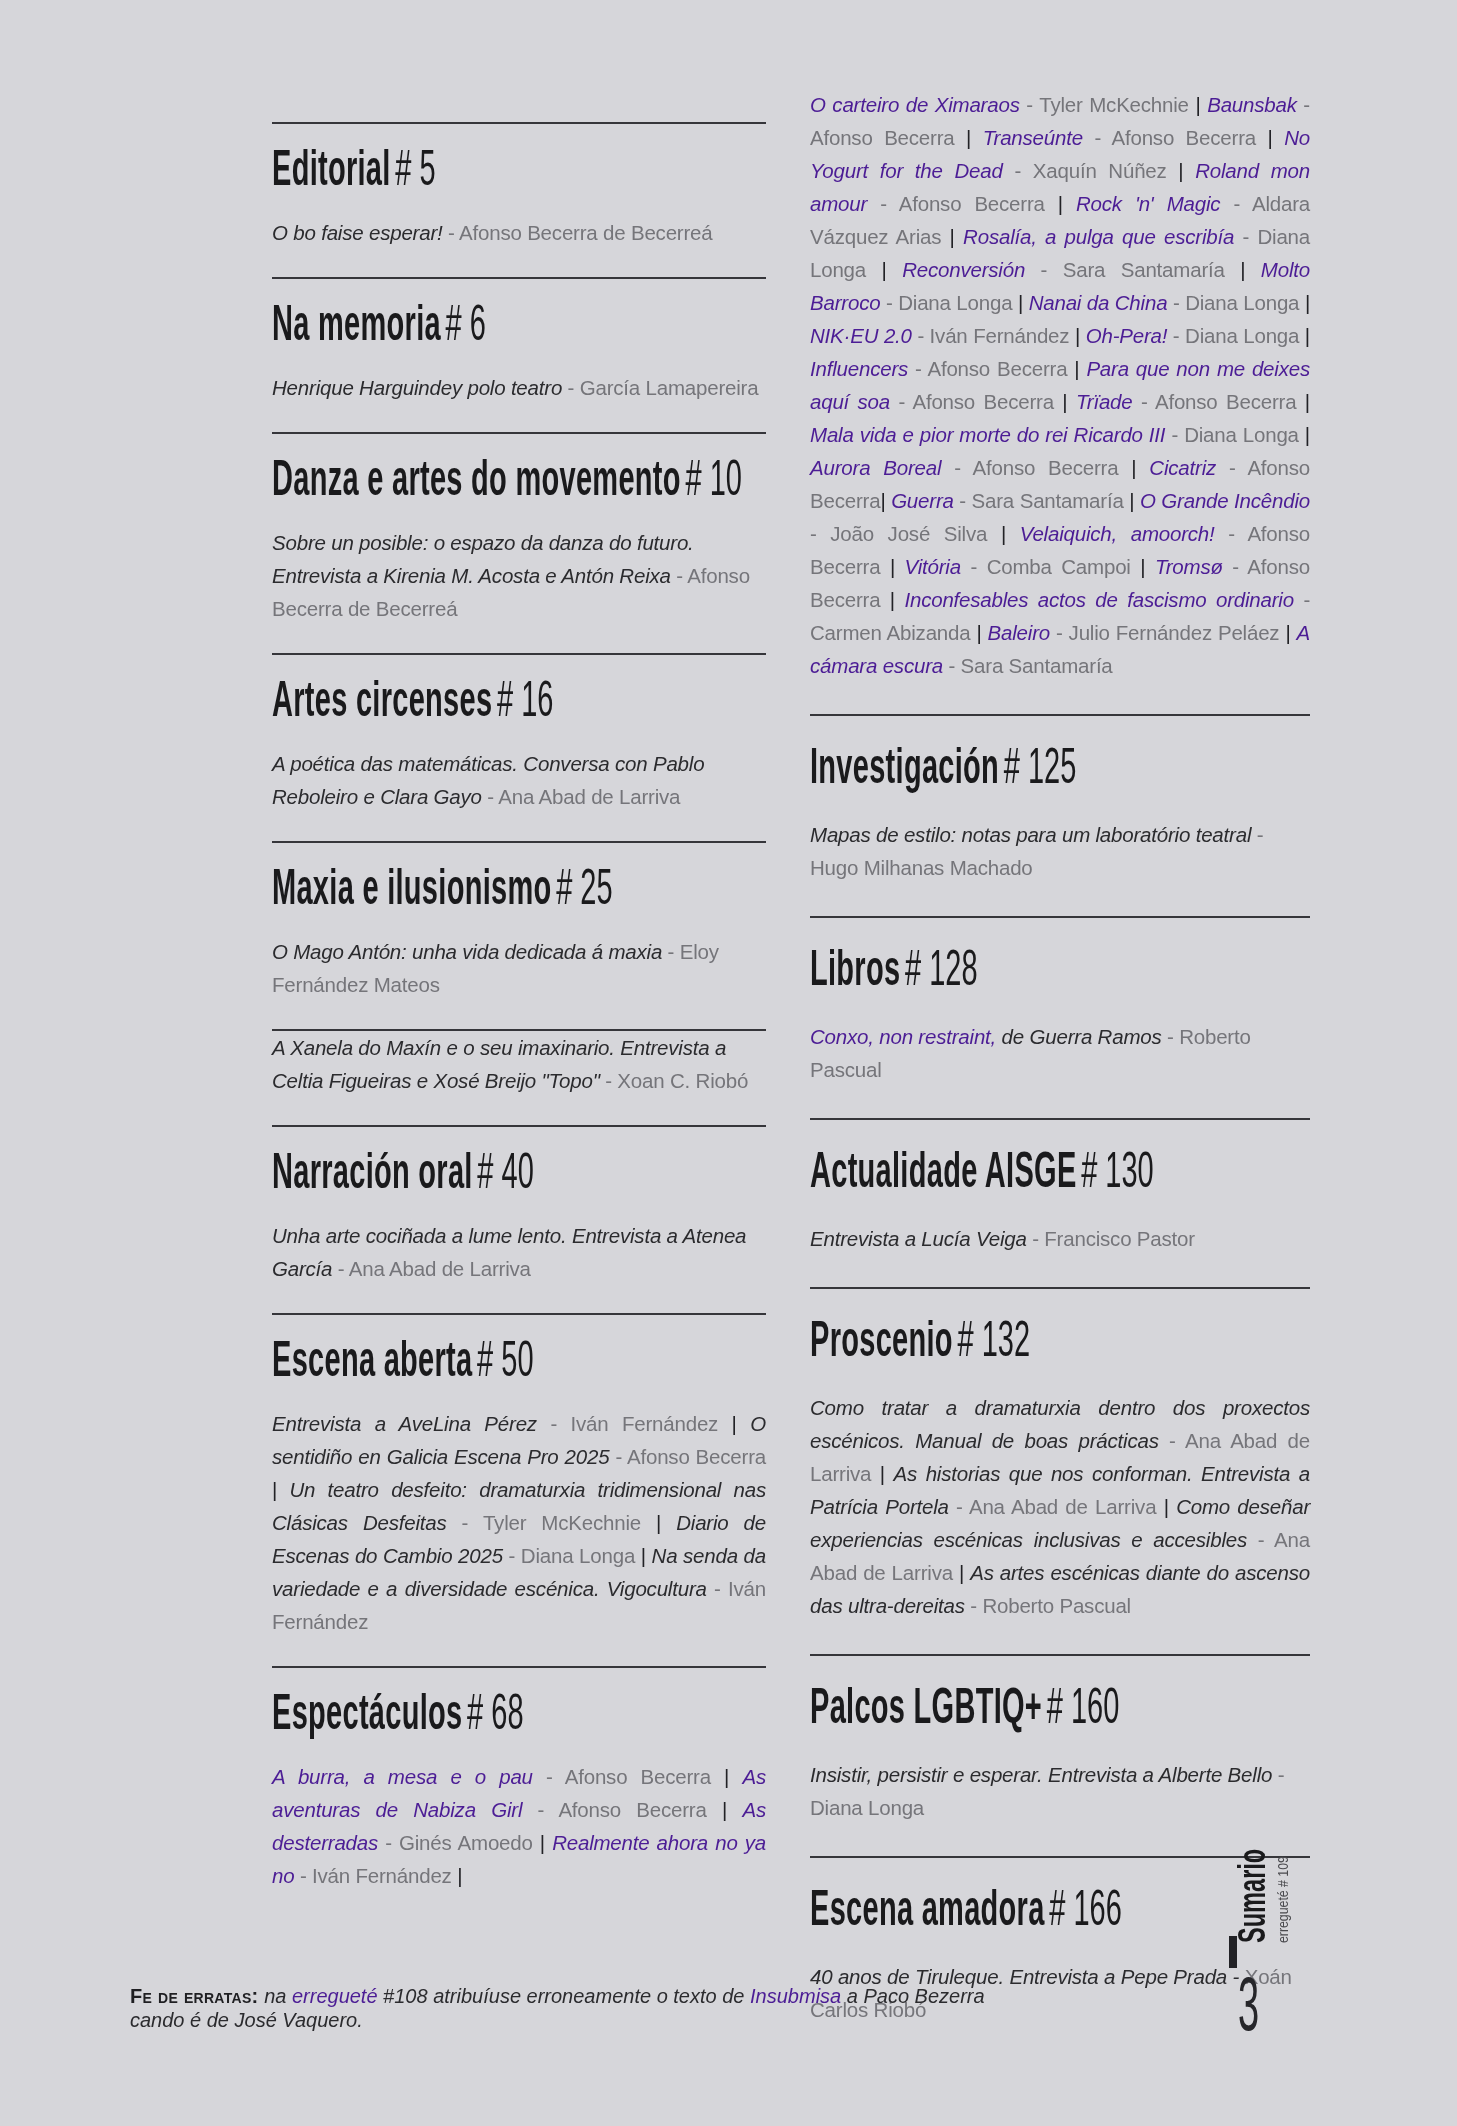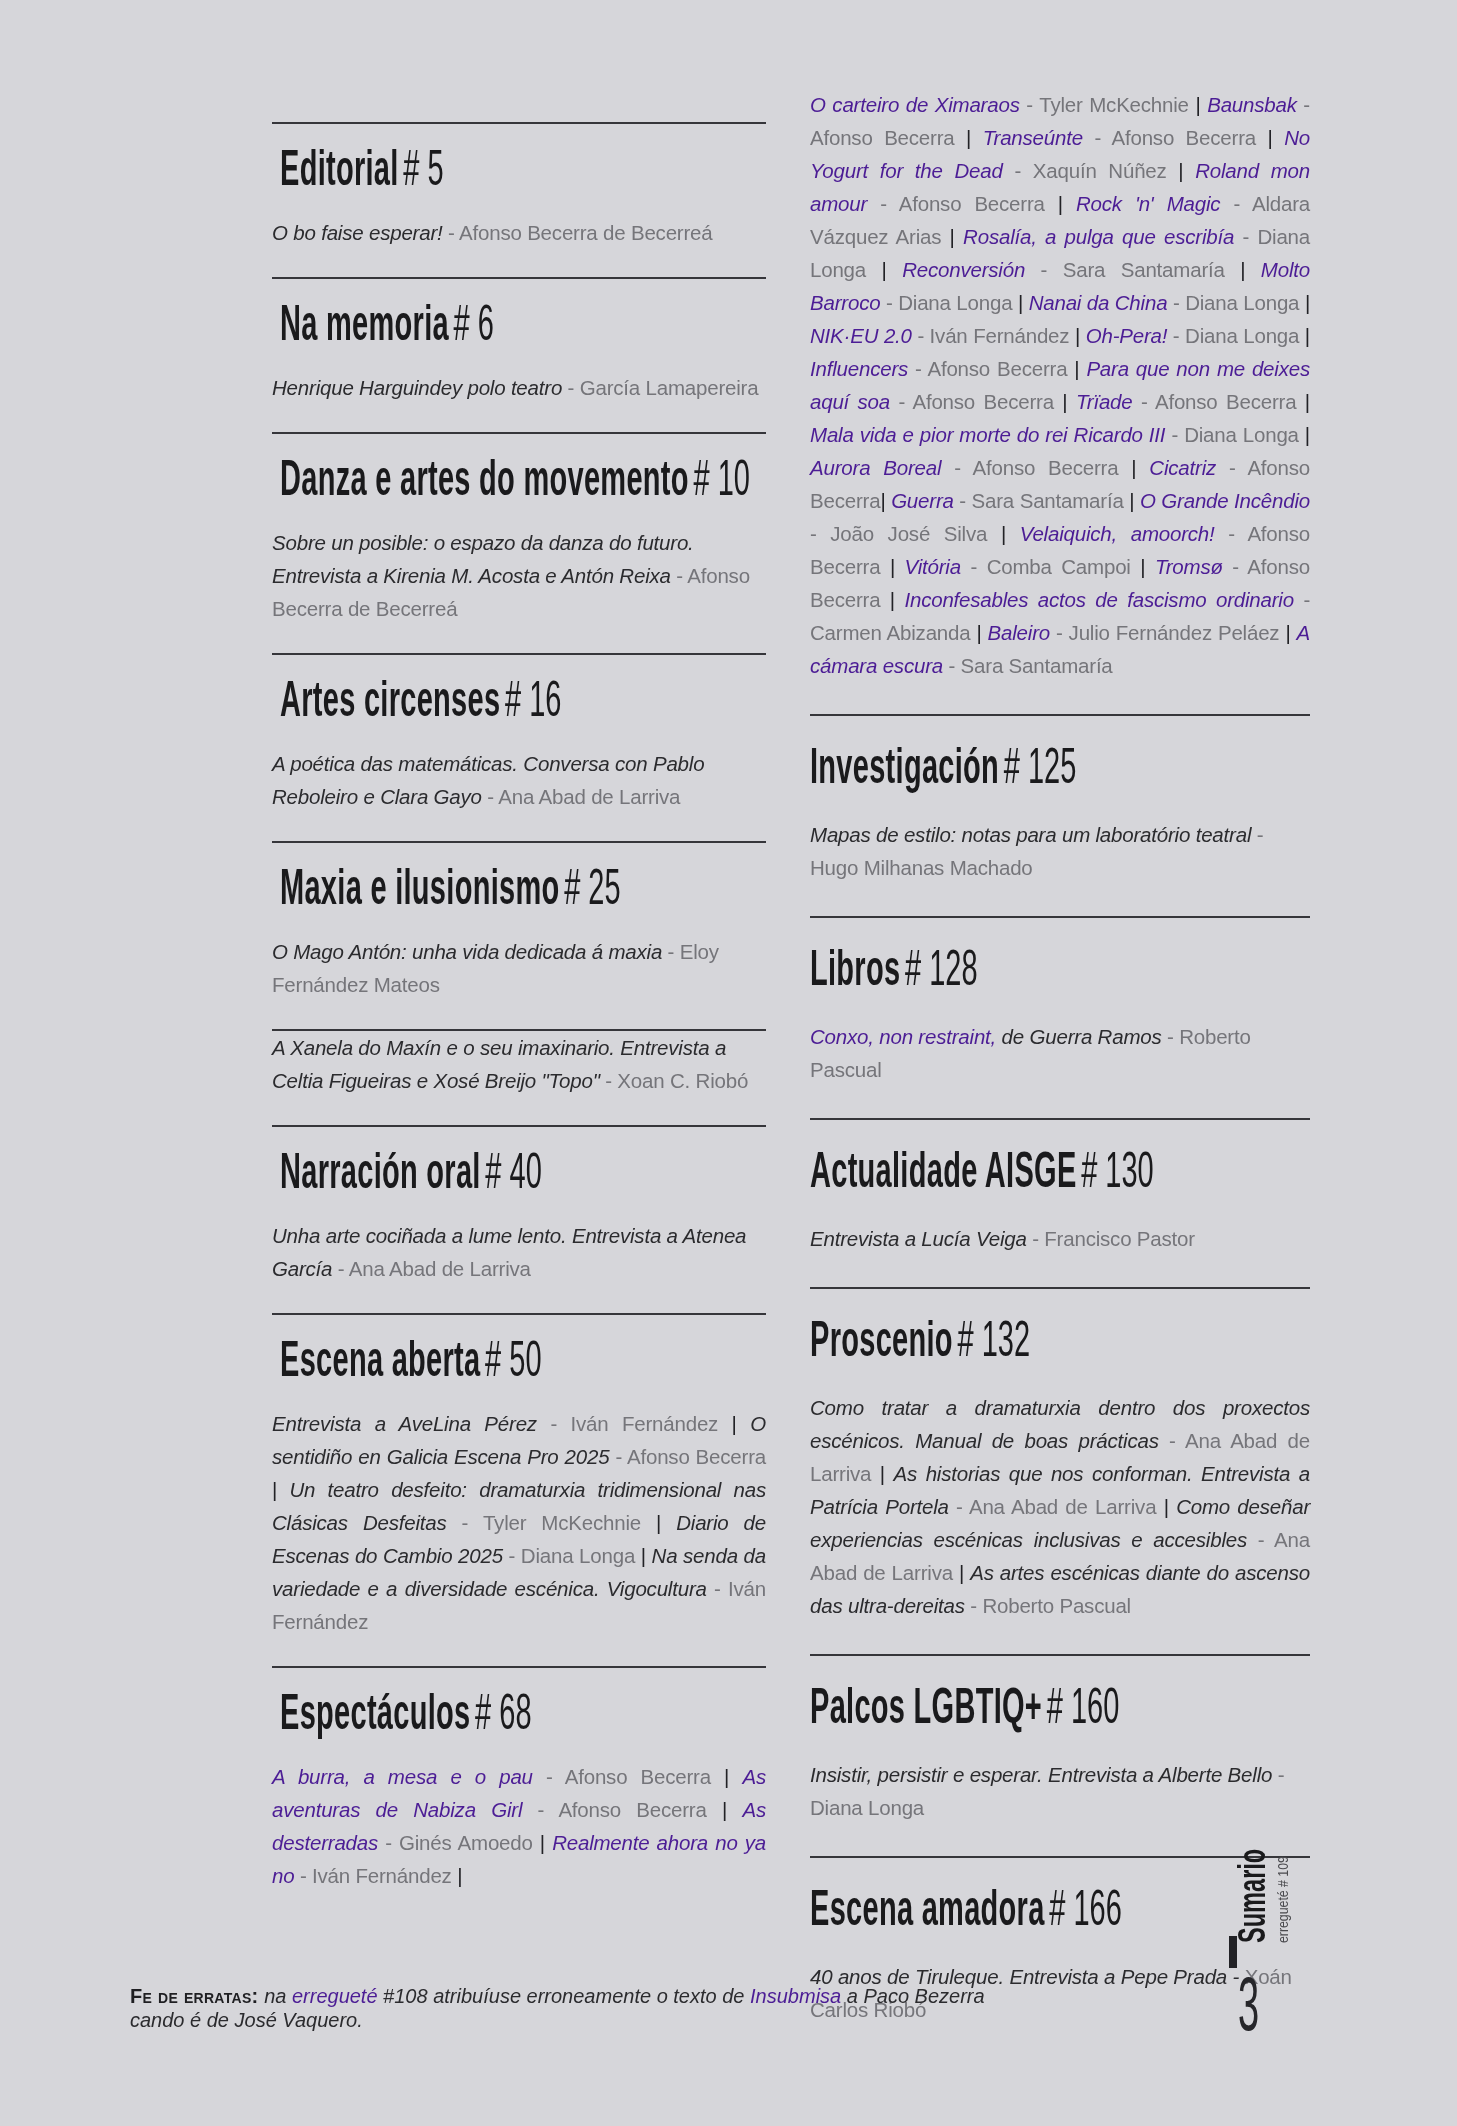--- a/index.html
+++ b/index.html
@@ -6,21 +6,21 @@
   body{
     width:1457px;height:2126px;position:relative;overflow:hidden;
     background:#d6d6da;
     font-family:"Liberation Sans", sans-serif;
     color:#2b2b2e;
   }
   .col{position:absolute;}
   #col-left{left:272px;top:122px;width:494px;}
   #col-right{left:810px;top:88px;width:500px;}
   .rule{border-top:2px solid #36363a;height:0;}
-  .sec-title{margin:18px 0 22px 8px;white-space:nowrap;overflow:visible;}
+  .sec-title{margin:18px 0 22px 0;white-space:nowrap;overflow:visible;}
   #col-right .sec-title{margin:24px 0 26px 0;}
   .t-inner{display:inline-block;transform:scaleX(0.58);transform-origin:0 50%;
            white-space:nowrap;font-size:50px;line-height:52px;color:#1a1a1c;}
   .t-name{font-weight:700;letter-spacing:0.5px;}
   .t-ref{font-weight:400;margin-left:8px;}
   .sec-body{margin:0 0 28px 0;font-size:20.5px;line-height:33px;letter-spacing:-0.2px;}
   #col-right .sec-body{margin-bottom:32px;}
   .sec-body.justify{text-align:justify;}
   .seg-p{color:#2b2b2e;font-style:italic;}
   .seg-i{color:#4c1d95;font-style:italic;}

